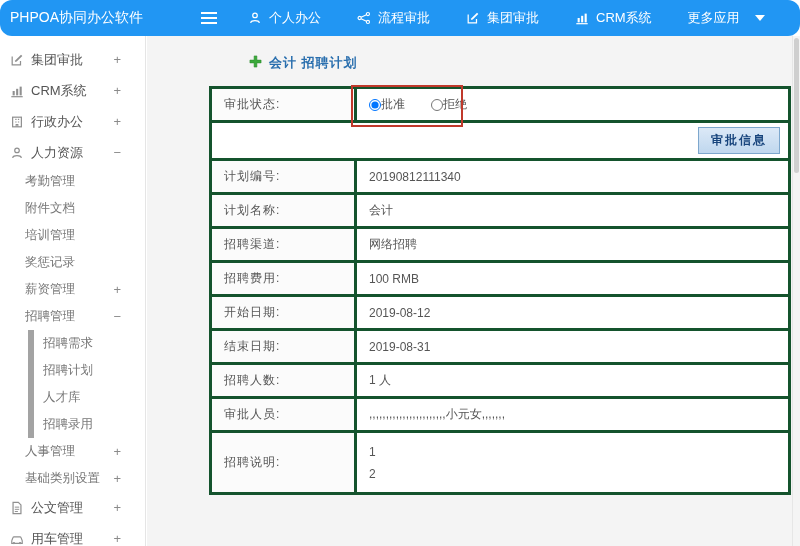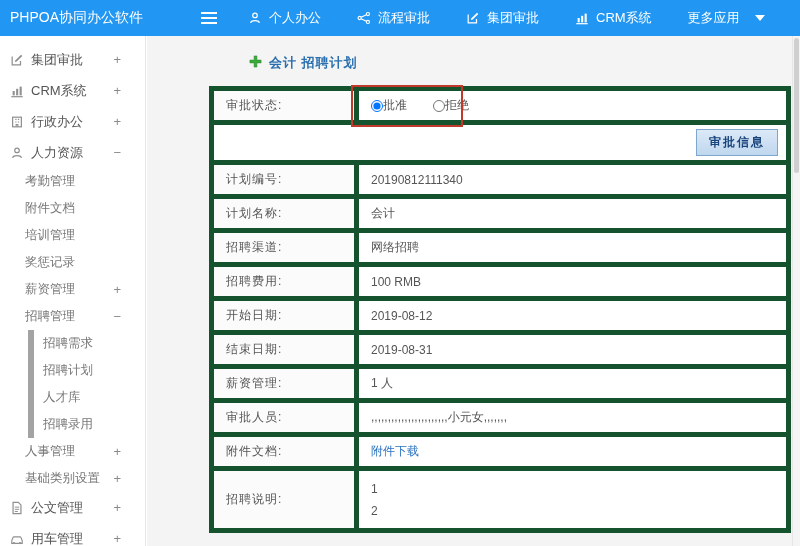--- a/index.html
+++ b/index.html
@@ -3,21 +3,21 @@
 <meta charset="utf-8">
 <style>
   * { margin:0; padding:0; box-sizing:border-box; }
   html,body { width:800px; height:546px; }
   body {
     font-family:"Liberation Sans","DejaVu Sans",sans-serif;
     font-size:12px; background:#fff; position:relative; overflow:hidden; color:#555;
   }
   
   .topbar { position:absolute; top:0; left:0; width:800px; height:36px;
-    background:#2196f3; display:flex; align-items:center; color:#fff; z-index:3; }
+    background:#2196f3; display:flex; align-items:center; color:#fff; z-index:3;border-radius:12px; }
   .logo { width:192px; padding-left:10px; font-size:14px; white-space:nowrap; }
   .hamburger { display:flex; align-items:center; margin-left:8px; cursor:pointer; }
   .nav { display:flex; align-items:flex-start; gap:36px; margin-left:30px; }
   .nav-item { display:flex; align-items:center; gap:7px; font-size:13px; cursor:pointer; color:#fff; }
   .nav-item svg { display:block; }
   .caret { margin-left:8px; display:flex; align-items:center; }
   
   .sidebar { position:absolute; top:36px; left:0; bottom:0; width:146px; background:#fff;
     border-right:1px solid #e5e5e5; padding-top:8px; overflow:hidden; z-index:2; }
   .side-item { height:31px; display:flex; align-items:center; padding:0 0 0 10px;
@@ -27,21 +27,21 @@
   .sub-item { height:27px; display:flex; align-items:center; padding-left:25px;
     color:#777; font-size:12.5px; cursor:pointer; }
   .subsub-group { margin-left:28px; border-left:6px solid #a3a3a3; }
   .subsub-item { height:27px; display:flex; align-items:center; padding-left:9px;
     color:#777; font-size:12.5px; cursor:pointer; }
   
   .main { position:absolute; top:36px; left:147px; right:8px; bottom:0; background:#f4f4f4; }
   .title-row { display:flex; align-items:center; padding:18px 0 0 54px;margin-left:48px; }
   .page-title { color:#2a6fae; font-weight:bold; font-size:13px; margin-left:7px; letter-spacing:1px; }
   .form-table { margin:14px 0 0 62px; width:582px; border-collapse:collapse; background:#fff; }
-  .form-table td { border:5px solid #14532d; padding:0 12px; height:34px; color:#555; font-size:12px; }
+  .form-table td { border:3px solid #14532d; padding:0 12px; height:34px; color:#555; font-size:12px; }
   td.lbl { width:145px; background:#fbfbfb; letter-spacing:1px; }
   .btn-row td { text-align:right; padding:4px 8px; height:36px; }
   .approve-btn { background:linear-gradient(#dce9f7,#bfd7ee); border:1px solid #7da7cd;
     color:#17447c; font-weight:bold; font-size:12px; padding:4px 12px; letter-spacing:2px;
     cursor:pointer; font-family:Liberation Mono, monospace; }
   .desc-row td.val { height:62px; vertical-align:middle; }
   .desc-row .line { line-height:22px; }
   .radio-group { display:flex; align-items:center; gap:26px; }
   .radio-opt { display:flex; align-items:center; gap:0; cursor:pointer; }
   input[type="radio"] { width:12px; height:12px; margin:0; cursor:pointer; }
@@ -288,32 +288,26 @@
     </tr>
     <tr>
       <td class="lbl">开始日期:</td>
       <td class="val">2019-08-12</td>
     </tr>
     <tr>
       <td class="lbl">结束日期:</td>
       <td class="val">2019-08-31</td>
     </tr>
     <tr>
-      <td class="lbl">薪资管理:</td>
+      <td class="lbl">招聘人数:</td>
       <td class="val">1 人</td>
     </tr>
     <tr>
       <td class="lbl">审批人员:</td>
       <td class="val">,,,,,,,,,,,,,,,,,,,,,,,小元女,,,,,,,</td>
-    </tr>
-    <tr>
-      <td class="lbl">附件文档:</td>
-      <td class="val">
-        <a class="file-link">附件下载</a>
-      </td>
     </tr>
     <tr class="desc-row">
       <td class="lbl">招聘说明:</td>
       <td class="val">
         <div class="line">1</div>
         <div class="line">2</div>
       </td>
     </tr>
   </tbody>
     </table>

